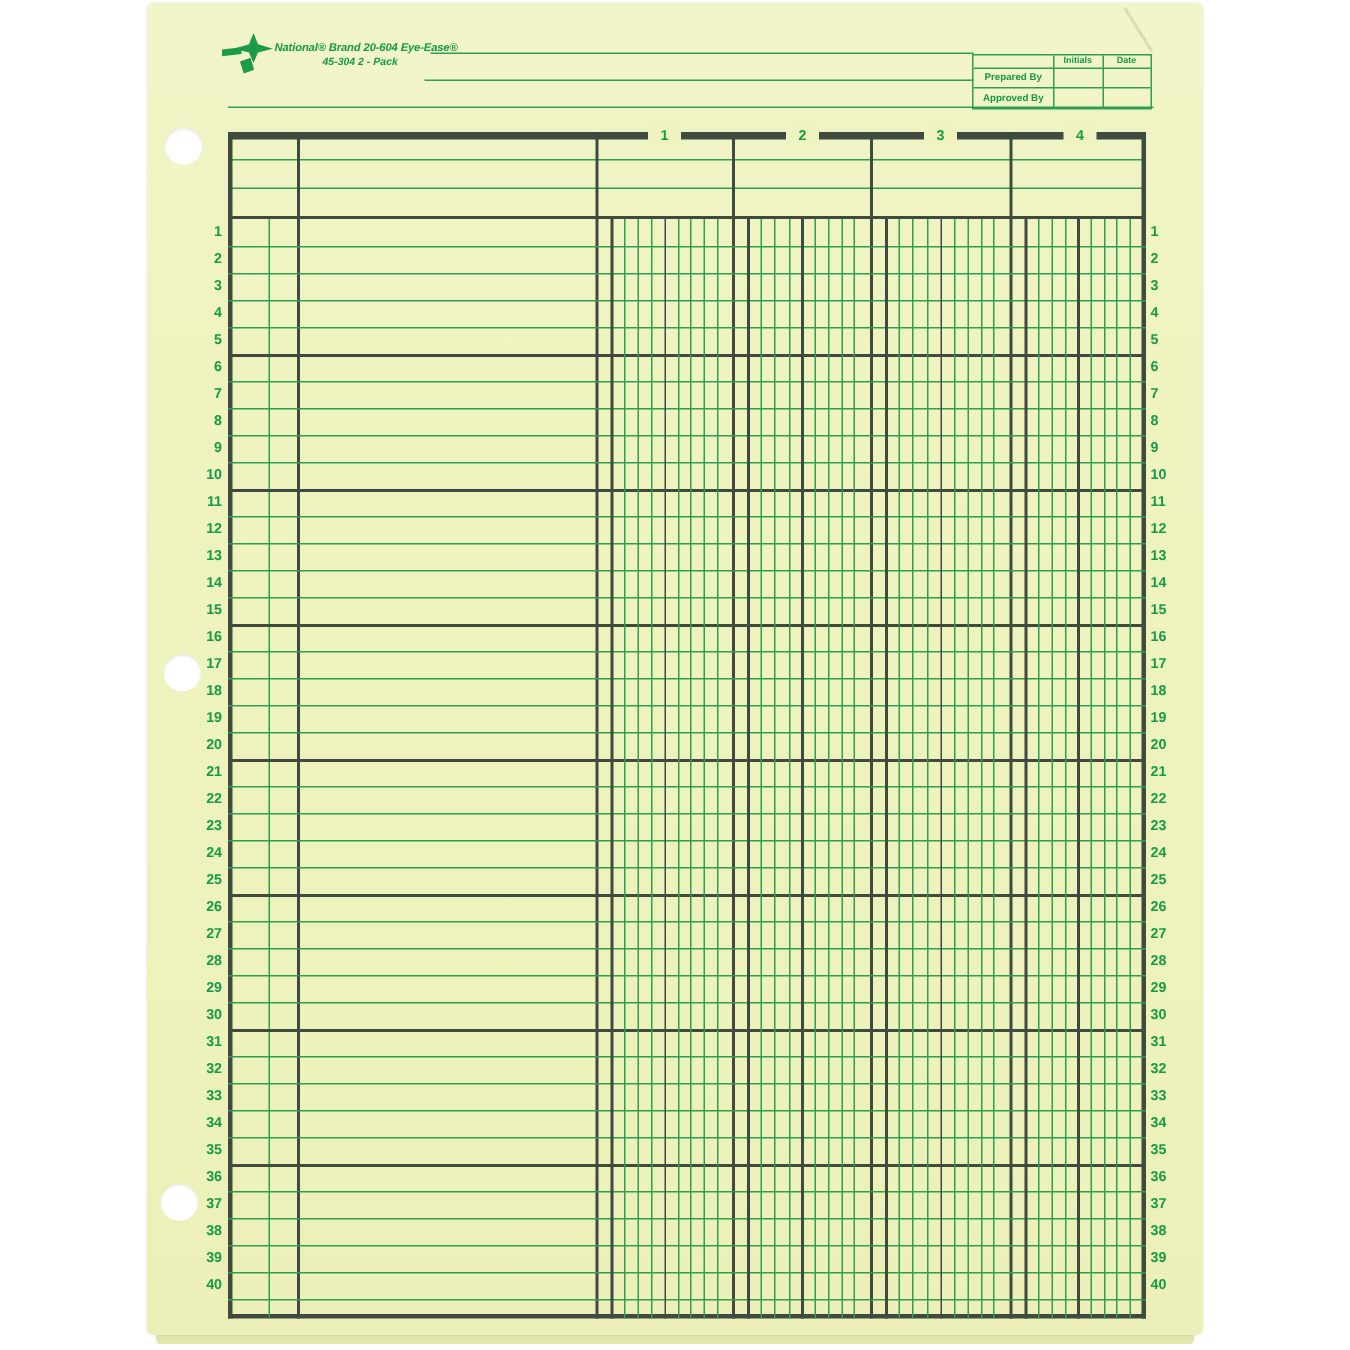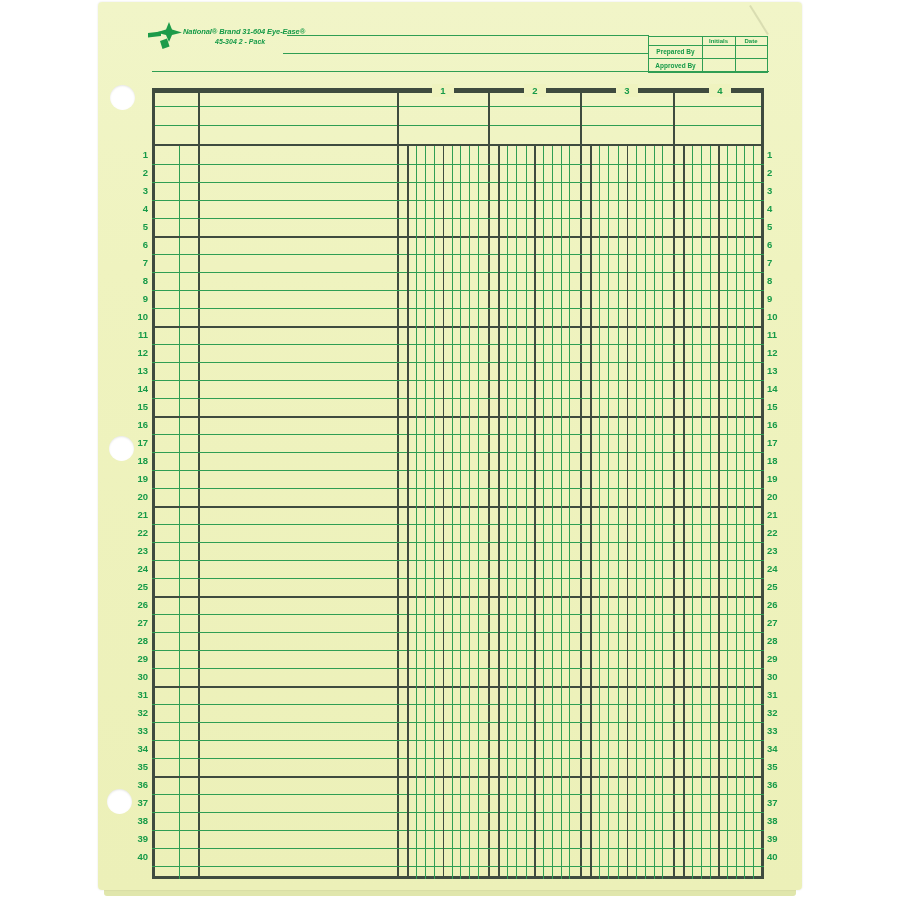--- a/index.html
+++ b/index.html
@@ -69,21 +69,21 @@
     <div class="hole" style="left:9px;top:787px;"></div>
     <div class="crease"></div>
 
     <svg class="logo" viewBox="0 0 36 27">
       <g fill="#1d9b4a">
         <polygon points="0,11 13,9.5 13,14 0,15.5"></polygon>
         <polygon points="21,0 24,7.5 34,10.5 24,13 21,20 18,13 8,10.5 18,7.5"></polygon>
         <polygon points="12,19 19,16.5 21.5,24.5 14.5,27"></polygon>
       </g>
     </svg>
-    <div class="brand1">National® Brand 31-604  Eye-Ease®</div>
+    <div class="brand1">National® Brand 20-604  Eye-Ease®</div>
     <div class="brand2">45-304  2 - Pack</div>
     <div class="rule ruleA"></div>
     <div class="rule ruleB"></div>
     <div class="rule ruleC"></div>
 
     <div class="apv">
       <div class="v" style="left:53px;"></div>
       <div class="v" style="left:86px;"></div>
       <div class="h" style="top:8px;"></div>
       <div class="h" style="top:21px;"></div>

